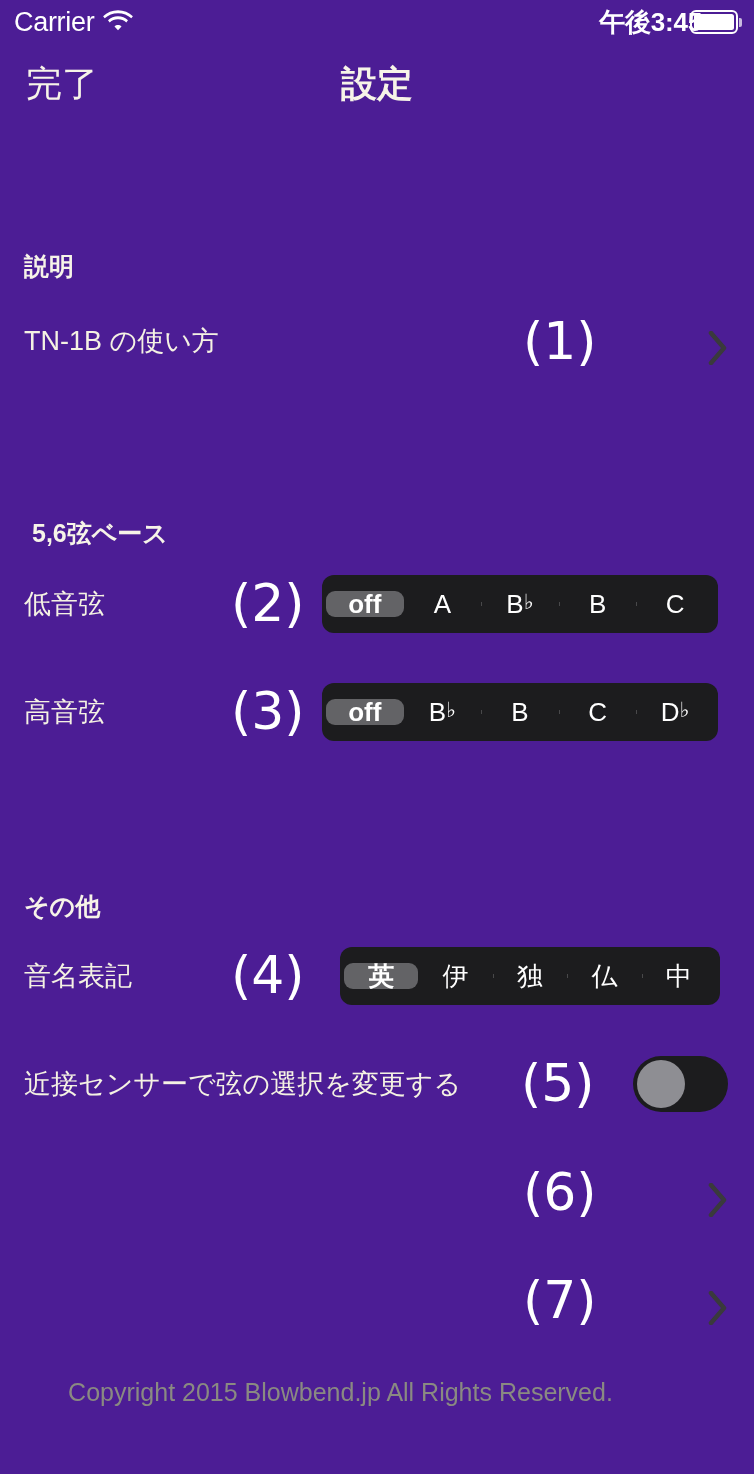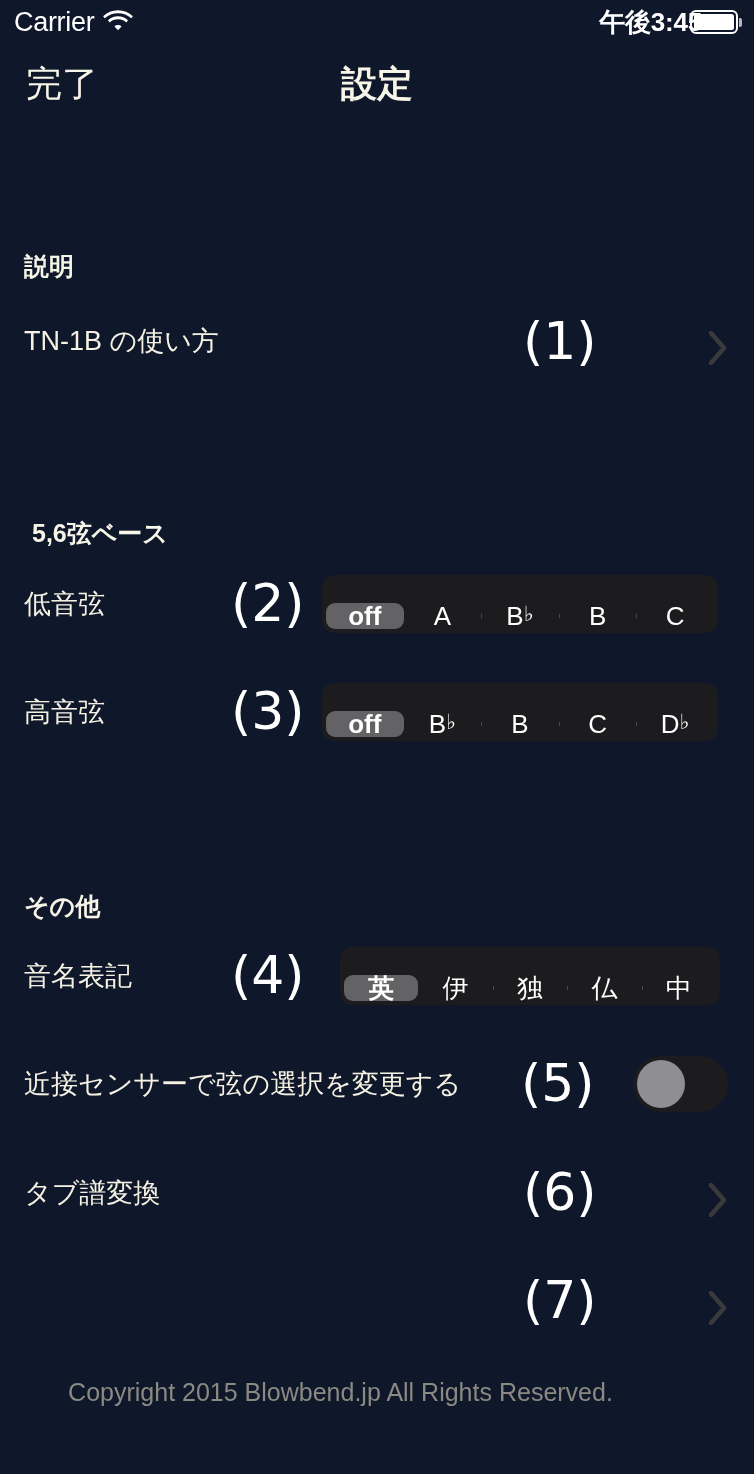--- a/index.html
+++ b/index.html
@@ -2,21 +2,21 @@
 <html><head>
 <meta charset="utf-8">
 <style>
   * { margin:0; padding:0; box-sizing:border-box; }
   html, body {
     width:754px; height:1474px;
     background:#000;
     font-family:"Liberation Sans","DejaVu Sans",sans-serif;
     overflow:hidden;
   }
-  .screen { position:relative; width:754px; height:1474px; background:#0f172a; }
+  .screen { position:relative; width:754px; height:1474px; background:#4c1d95; }
 
   
   .statusbar {
     position:absolute; top:0; left:0; width:754px; height:44px;
     display:flex; align-items:center; color:#fff;
   }
   .sb-left { position:absolute; left:14px; display:flex; align-items:center; gap:9px; }
   .sb-carrier { font-size:27px; letter-spacing:-0.3px; color:#fff; }
   .wifi-icon { display:block; }
   .sb-center {
@@ -63,21 +63,21 @@
   .chevron {
     position:absolute; right:26px; top:50%; transform:translateY(-50%);
     width:20px; height:20px;
   }
   .chevron svg { display:block; }
 
   
   .segmented {
     position:absolute; top:50%; transform:translateY(-50%);
     height:58px; background:#1c1c1e; border-radius:12px;
-    display:flex; align-items:flex-end; padding:4px; overflow:hidden;
+    display:flex; align-items:center; padding:4px; overflow:hidden;
   }
   .seg {
     position:relative; flex:1 1 0; display:flex; align-items:center;
     justify-content:center; font-size:26px; color:#ffffff;
     border-radius:9px; cursor:pointer; user-select:none; min-width:0;
   }
   .seg.selected { background:#636366; font-weight:bold; }
   .seg .sep {
     position:absolute; left:0; top:11px; bottom:11px; width:1px;
     background:#48484a;
@@ -233,21 +233,20 @@
 
   <div class="row" style="top:1048px;">
     <span class="row-label">近接センサーで弦の選択を変更する</span>
     <div class="switch">
       <span class="knob"></span>
     </div>
   </div>
   <div class="annot" style="left:521px; top:1057px;">(5)</div>
 
   <div class="row" style="top:1157px;">
-    <span class="row-label">タブ譜変換</span>
     <span class="chevron">
       <svg width="20" height="34" viewBox="0 0 20 34">
           <path d="M3 2 L16 17 L3 32" stroke="#3a3a3c" stroke-width="4.5" fill="none" stroke-linecap="round" stroke-linejoin="round"></path>
         </svg>
     </span>
   </div>
   <div class="annot" style="left:523px; top:1166px;">(6)</div>
 
   <div class="row" style="top:1265px;">
     <span class="chevron">

